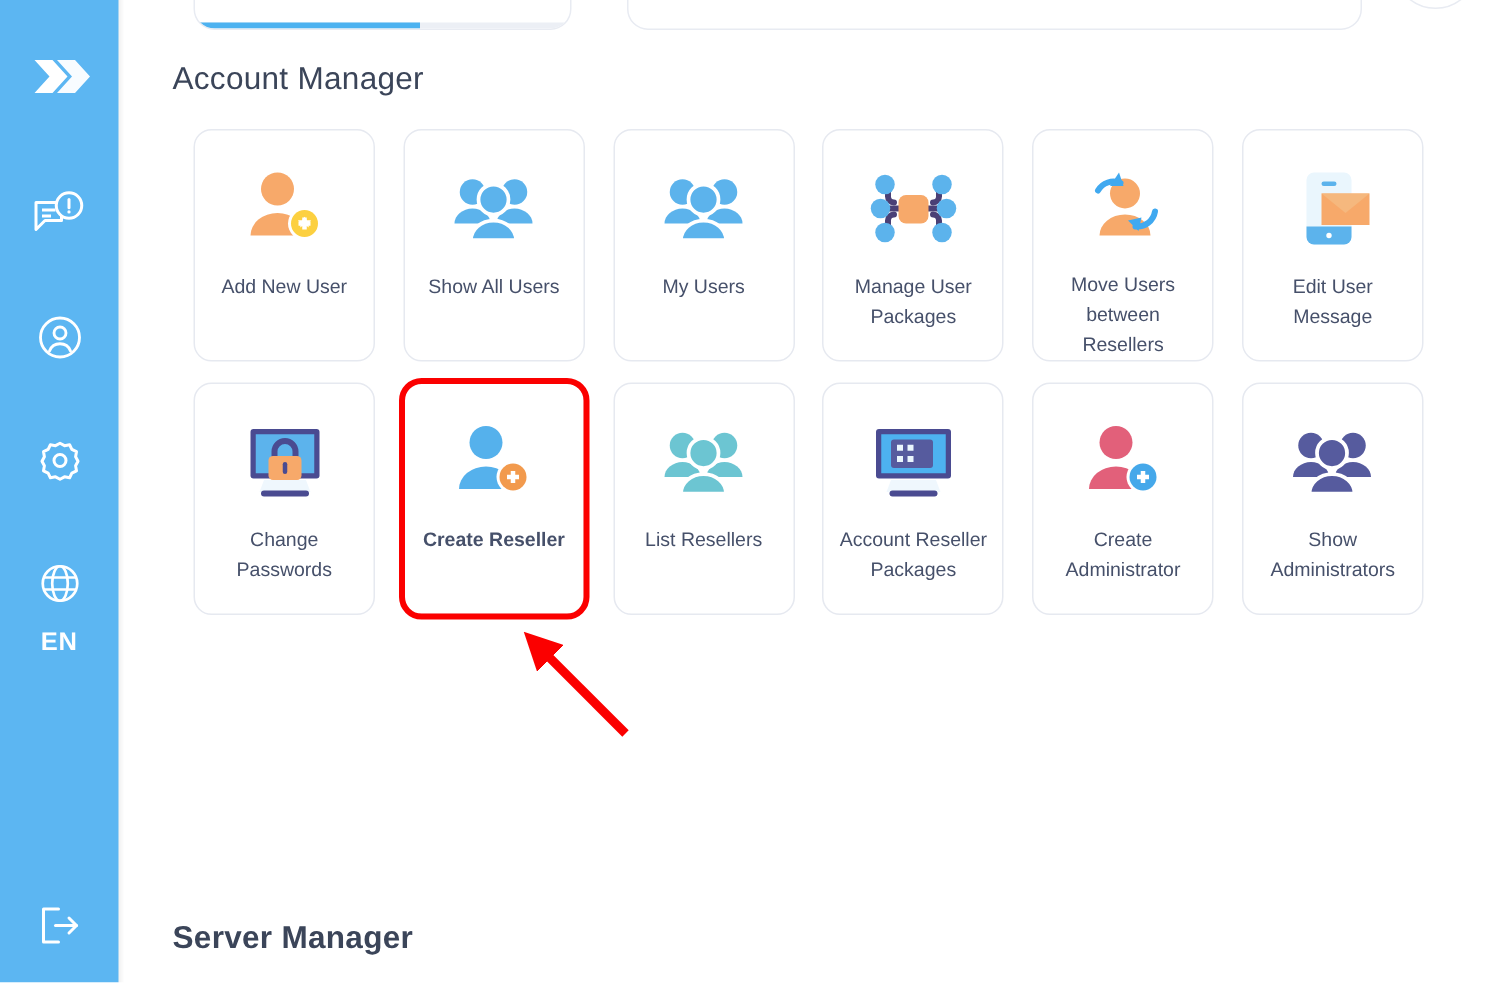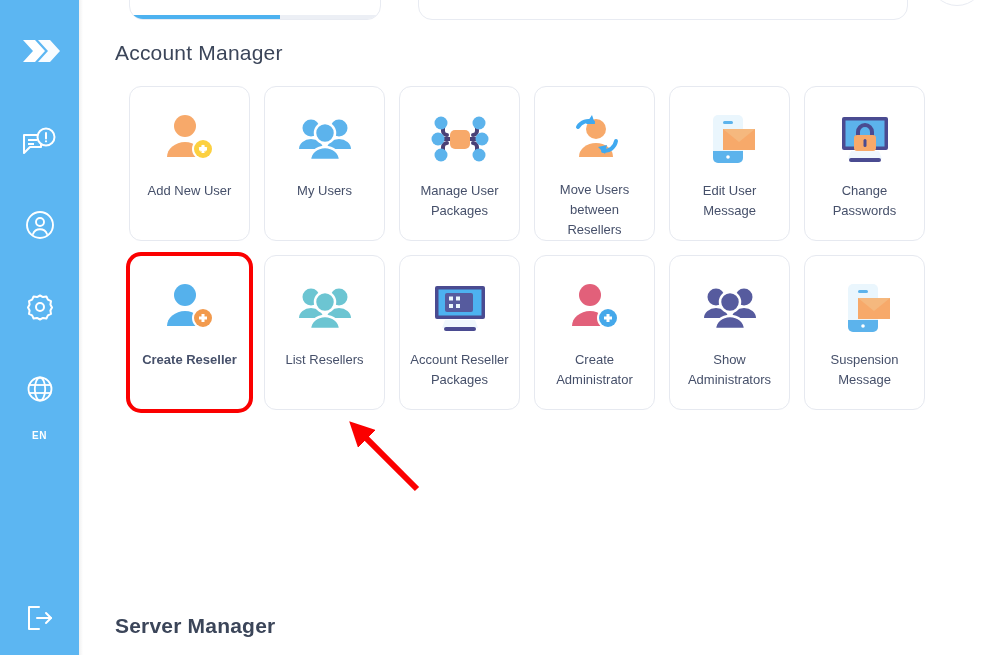--- a/index.html
+++ b/index.html
@@ -17,22 +17,22 @@
     position: absolute; left: 0; top: 0;
     width: 79px; height: 655px;
     background: #5cb6f2;
     display: flex; flex-direction: column; align-items: center;
   }
   .sb-logo { margin-top: 28px; width: 46px; height: 46px; display:flex; align-items:center; justify-content:center; }
   .sb-item { width: 46px; height: 46px; display:flex; align-items:center; justify-content:center; }
   .sb-gap-1 { margin-top: 48px; }
   .sb-gap { margin-top: 36px; }
   .sb-lang {
-    color: #ffffff; font-size: 10px; font-weight: bold;
-    letter-spacing: 0.5px; margin-top: 16px;
+    color: #ffffff; font-size: 17px; font-weight: bold;
+    letter-spacing: 0.5px; margin-top: 4px;
   }
   .sb-logout { position: absolute; left: 0; bottom: 18px; width: 79px; display:flex; justify-content:center; }
 
   .rail-shadow {
     position: absolute; left: 79px; top: 0; width: 4px; height: 655px;
     background: linear-gradient(to right, rgba(0,0,0,0.06), rgba(0,0,0,0));
   }
 
   
   .main {
@@ -65,20 +65,21 @@
     letter-spacing: 0.2px;
   }
   .section-title.t1 { top: 41px; }
   .section-title.t2 { top: 614px; font-weight: bold; }
 
   .grid {
     position: absolute; left: 46px; top: 86px;
     width: 820px;
     display: flex; flex-wrap: wrap;
     gap: 14px 14px;
+    justify-content: space-between;
   }
 
   .tile {
     width: 121px; height: 155px;
     background: #ffffff;
     border: 1px solid #e6e9f0;
     border-radius: 12px;
     display: flex; flex-direction: column;
     align-items: center; justify-content: flex-start;
     padding-top: 20px;
@@ -198,20 +199,33 @@
               <circle cx="26" cy="15" r="11" fill="#f7a96a"></circle>
               <path d="M8 46 a18 15 0 0 1 36 0 z" fill="#f7a96a"></path>
               <circle cx="44" cy="38" r="11" fill="#ffffff"></circle>
               <circle cx="44" cy="38" r="9" fill="#fcd040"></circle>
               <path d="M44 33.5 l1.6 2.4 2.9 .0 -2.4 1.9 .9 2.9 -3-1.8 -3 1.8 .9-2.9 -2.4-1.9 2.9 0 z" fill="#ffffff"></path>
               <rect x="40" y="36.5" width="8" height="3" fill="#ffffff"></rect>
               <rect x="42.5" y="34" width="3" height="8" fill="#ffffff"></rect>
             </svg>
           </div>
           <div class="tile-label">Add New User</div>
+        </div>
+        <div class="tile">
+          <div class="icon-wrap">
+            <svg width="62" height="58" viewBox="0 0 62 58" aria-hidden="true">
+              <circle cx="17" cy="17" r="8.5" fill="#5cb3ec"></circle>
+              <path d="M5 38 a12 10 0 0 1 24 0 z" fill="#5cb3ec"></path>
+              <circle cx="45" cy="17" r="8.5" fill="#5cb3ec"></circle>
+              <path d="M33 38 a12 10 0 0 1 24 0 z" fill="#5cb3ec"></path>
+              <circle cx="31" cy="22" r="10" fill="#5cb3ec" stroke="#ffffff" stroke-width="2.5"></circle>
+              <path d="M16 49 a15 13 0 0 1 30 0 z" fill="#5cb3ec" stroke="#ffffff" stroke-width="2.5"></path>
+            </svg>
+          </div>
+          <div class="tile-label">Show All Users</div>
         </div>
         <div class="tile">
           <div class="icon-wrap">
             <svg width="62" height="58" viewBox="0 0 62 58" aria-hidden="true">
               <circle cx="17" cy="17" r="8.5" fill="#5cb3ec"></circle>
               <path d="M5 38 a12 10 0 0 1 24 0 z" fill="#5cb3ec"></path>
               <circle cx="45" cy="17" r="8.5" fill="#5cb3ec"></circle>
               <path d="M33 38 a12 10 0 0 1 24 0 z" fill="#5cb3ec"></path>
               <circle cx="31" cy="22" r="10" fill="#5cb3ec" stroke="#ffffff" stroke-width="2.5"></circle>
               <path d="M16 49 a15 13 0 0 1 30 0 z" fill="#5cb3ec" stroke="#ffffff" stroke-width="2.5"></path>
@@ -342,33 +356,20 @@
               <circle cx="17" cy="17" r="8.5" fill="#565b9e"></circle>
               <path d="M5 38 a12 10 0 0 1 24 0 z" fill="#565b9e"></path>
               <circle cx="45" cy="17" r="8.5" fill="#565b9e"></circle>
               <path d="M33 38 a12 10 0 0 1 24 0 z" fill="#565b9e"></path>
               <circle cx="31" cy="22" r="10" fill="#565b9e" stroke="#ffffff" stroke-width="2.5"></circle>
               <path d="M16 49 a15 13 0 0 1 30 0 z" fill="#565b9e" stroke="#ffffff" stroke-width="2.5"></path>
             </svg>
           </div>
           <div class="tile-label">Show Administrators</div>
         </div>
-        <div class="tile">
-          <div class="icon-wrap">
-            <svg width="62" height="58" viewBox="0 0 62 58" aria-hidden="true">
-              <rect x="14" y="4" width="30" height="48" rx="5" fill="#eaf6fd"></rect>
-              <path d="M14 40 h30 v7 a5 5 0 0 1 -5 5 h-20 a5 5 0 0 1 -5 -5 z" fill="#5cb3ec"></path>
-              <rect x="24" y="10" width="10" height="3" rx="1.5" fill="#5cb3ec"></rect>
-              <circle cx="29" cy="46" r="1.8" fill="#ffffff"></circle>
-              <rect x="24" y="18" width="32" height="21" fill="#f7a96a"></rect>
-              <path d="M24 18 L40 31 L56 18 z" fill="#f5b87e"></path>
-            </svg>
-          </div>
-          <div class="tile-label">Suspension Message</div>
-        </div>
       </div>
 
     <div class="section-title t2">Server Manager</div>
   </div>
 
   <svg class="arrow-layer" viewBox="0 0 1002 655">
     <defs>
       <marker id="arrowhead" markerWidth="4.2" markerHeight="4.2" refX="1.2" refY="2.1" orient="auto">
         <polygon points="0,0 4.2,2.1 0,4.2" fill="#fb0000"></polygon>
       </marker>

